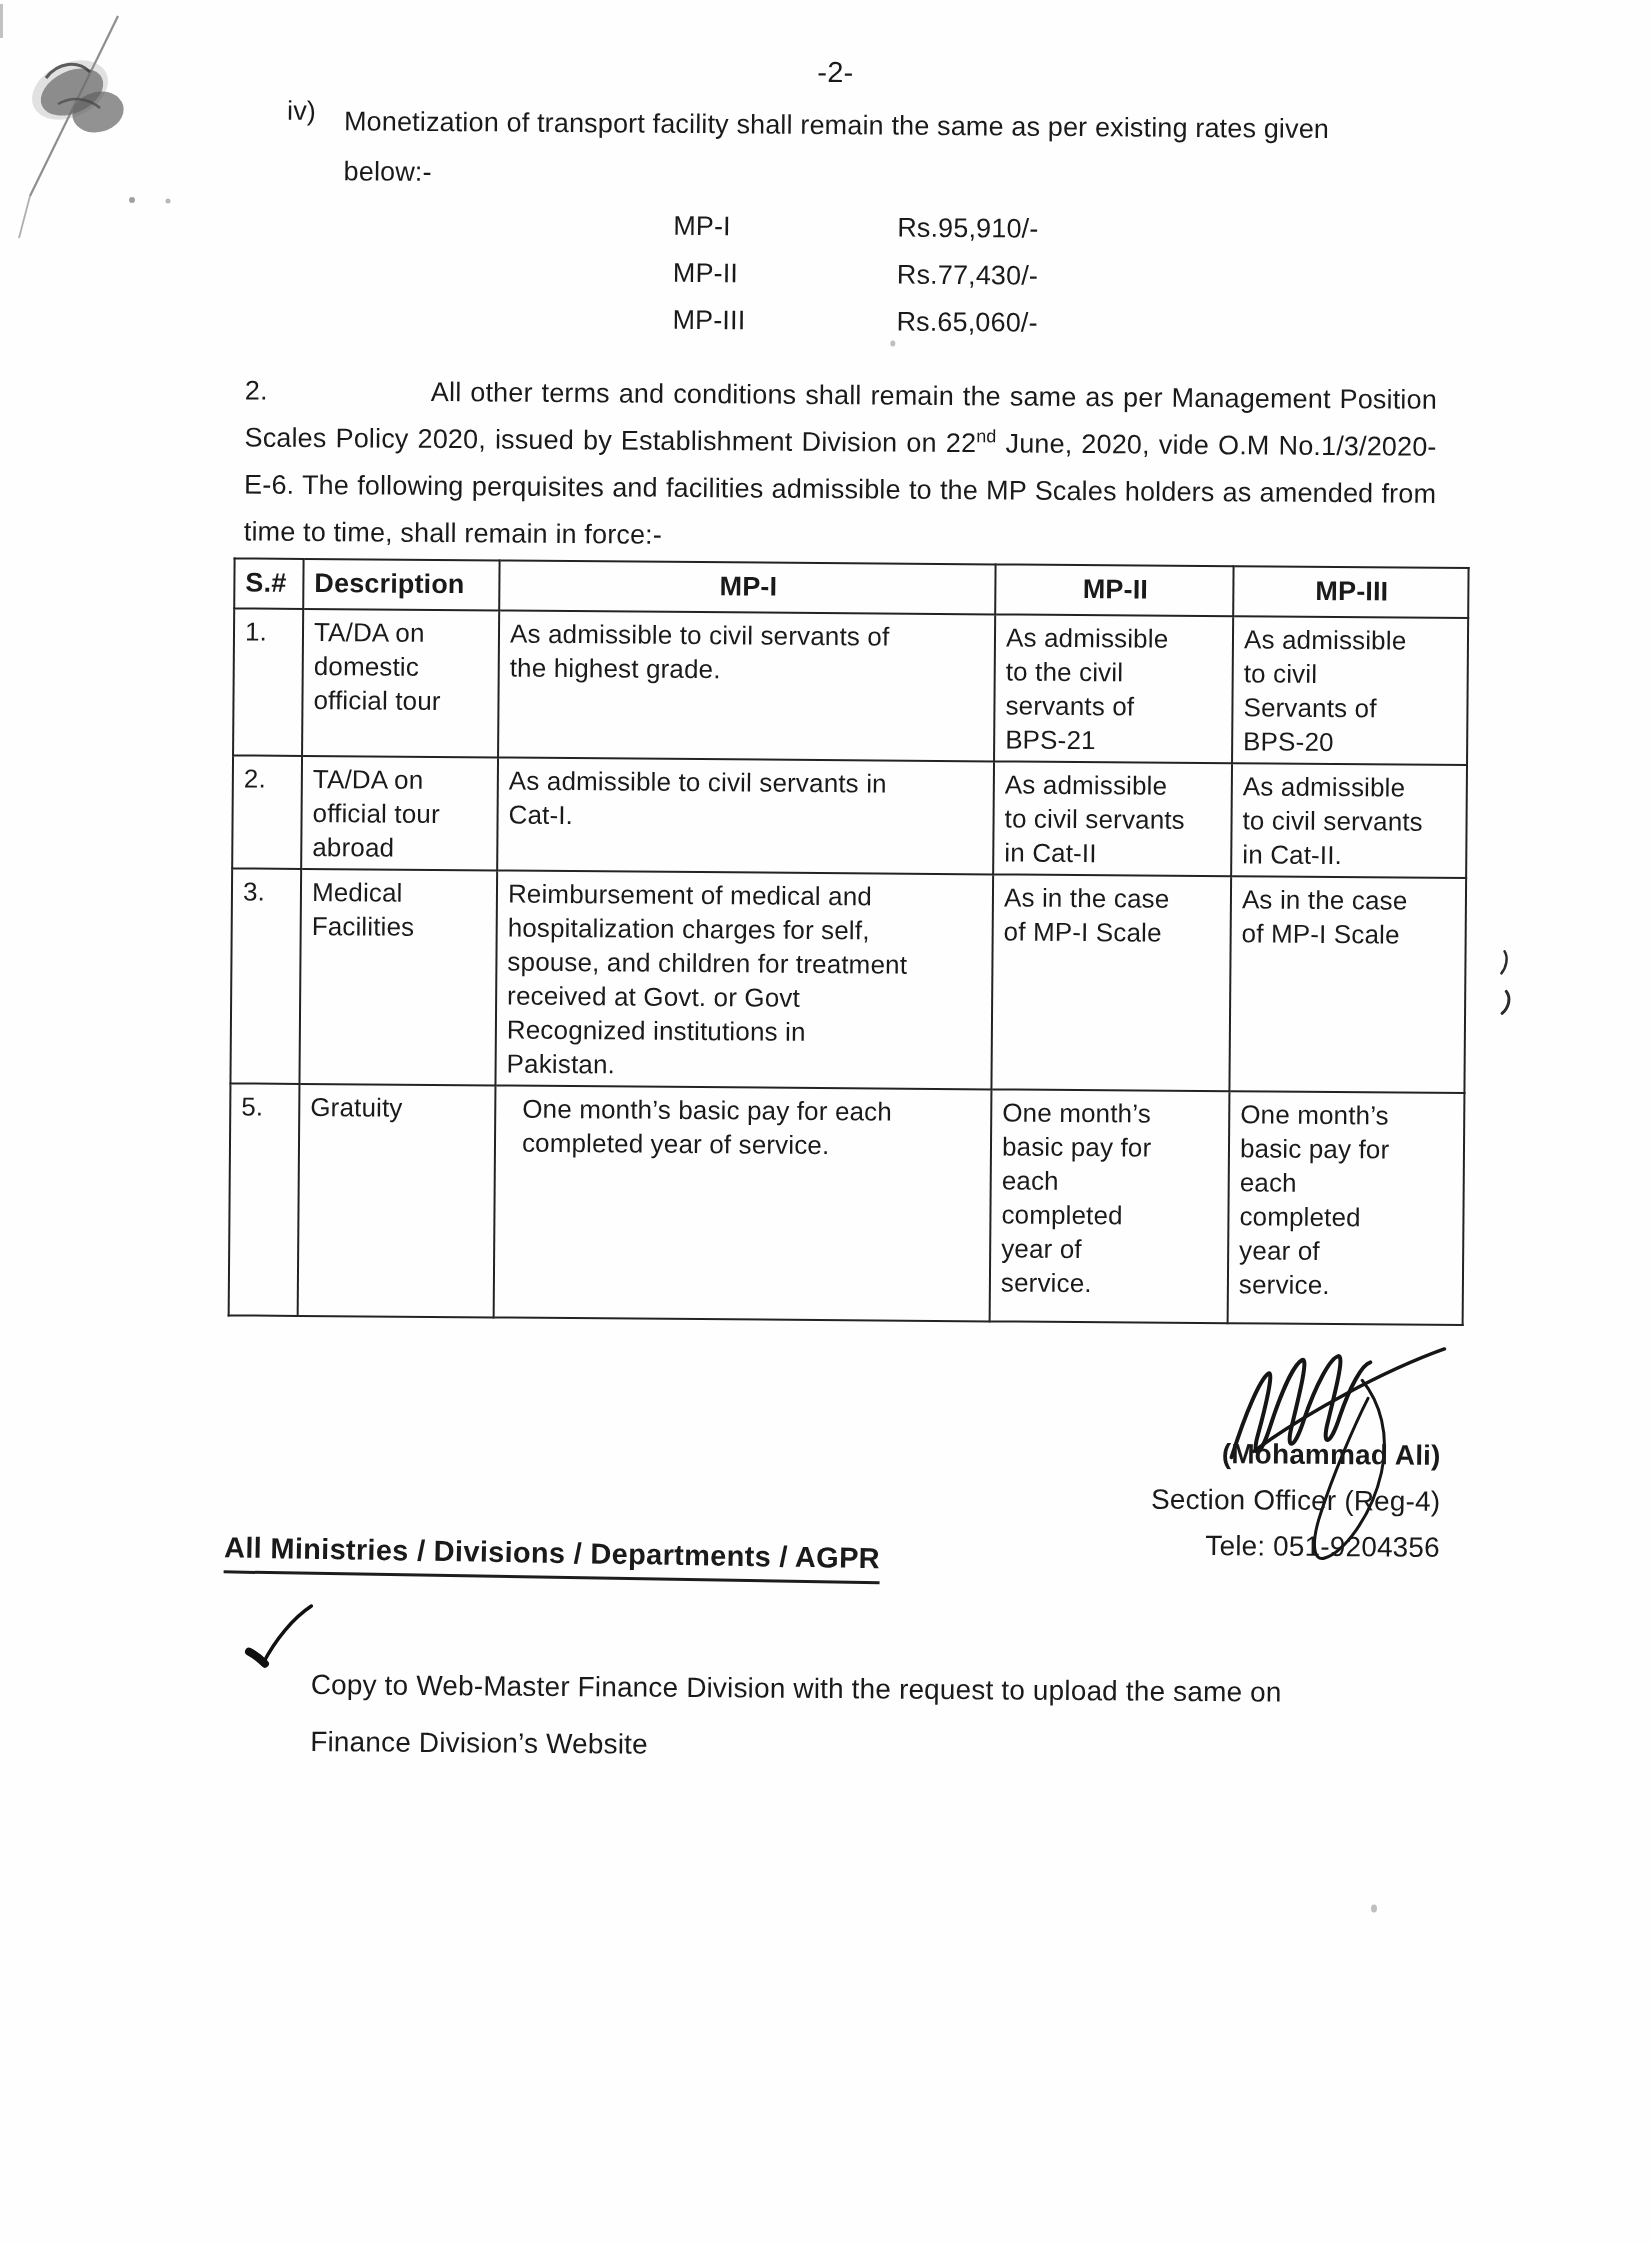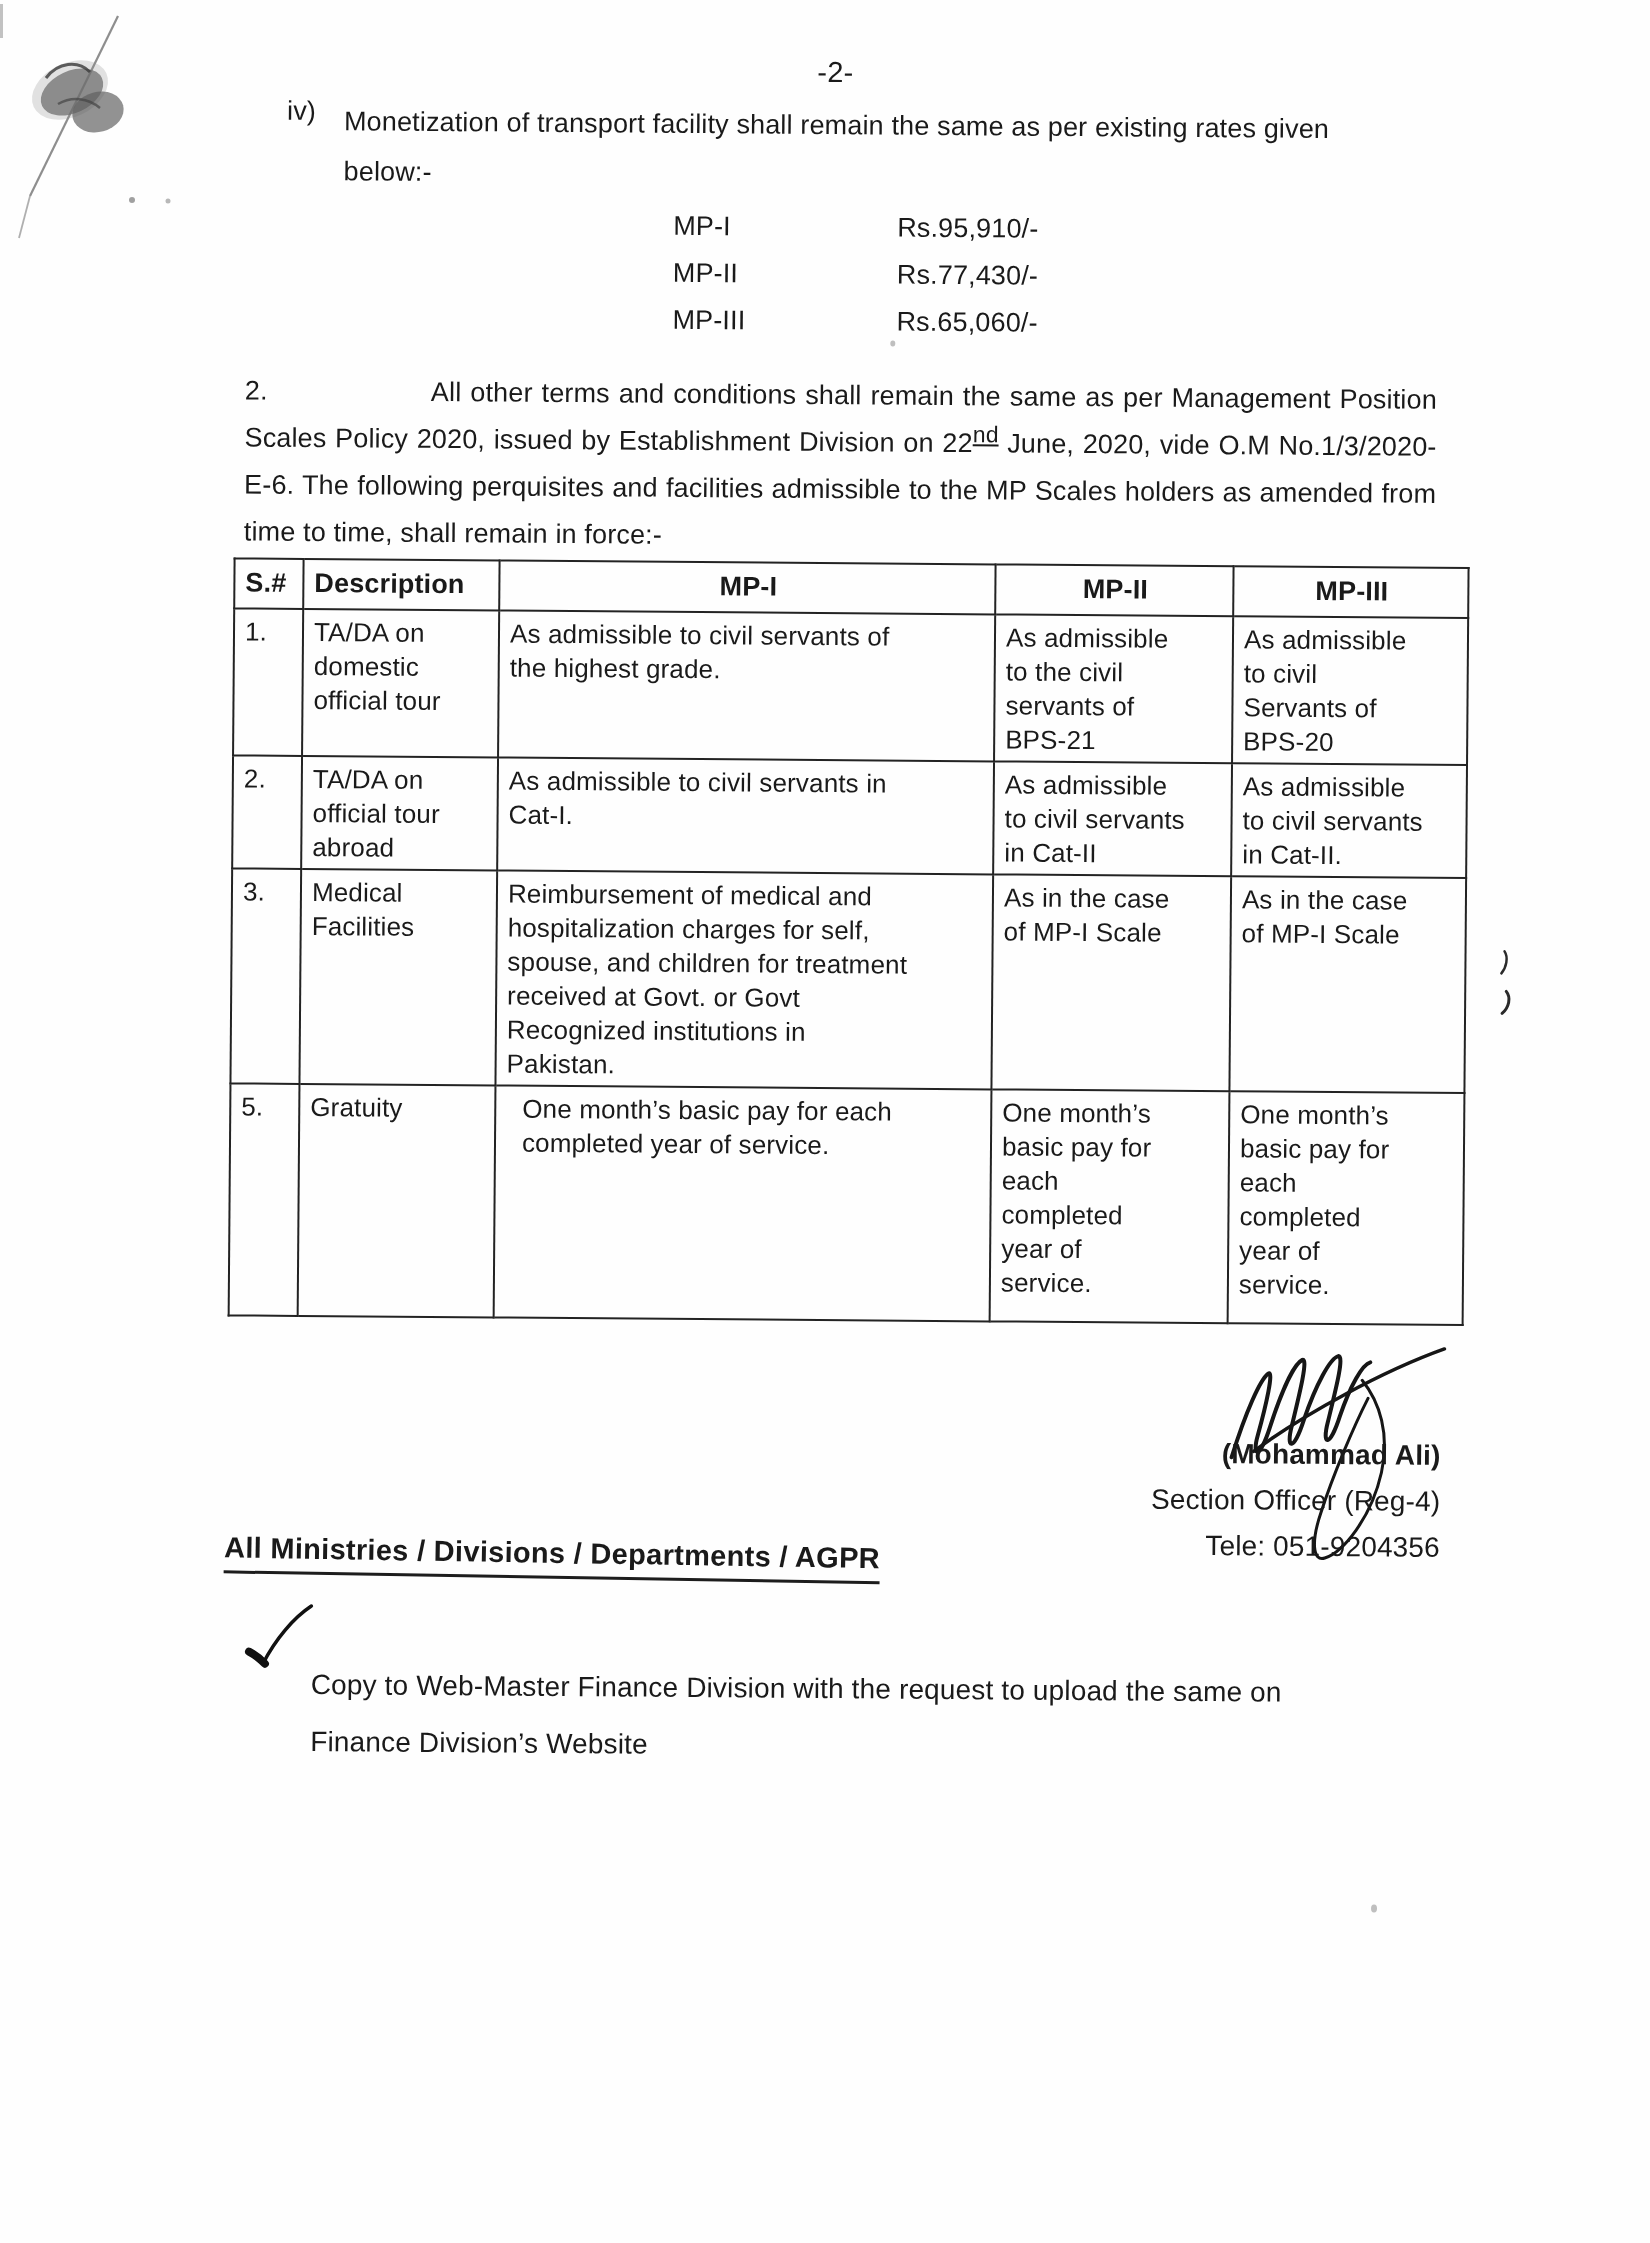--- a/index.html
+++ b/index.html
@@ -23,21 +23,21 @@
 
   
   .rates { left:675px; top:212px; font-size:27px; }
   .rate-row { height:47px; }
   .rate-scale { display:inline-block; width:224px; }
 
   
   .para2 { left:248px; top:372px; width:1192px; font-size:27px;
            line-height:47px; text-align:justify; }
   .para2-marker { display:inline-block; width:186px; }
-  .para2 sup { font-size:23px; line-height:0; vertical-align:super;text-decoration:underline; }
+  .para2 sup { font-size:18px; line-height:0; vertical-align:super; }
 
   
   table.mp-table { position:absolute; left:238px; top:562px; width:1234px;
     border-collapse:collapse; table-layout:fixed;
     font-size:26px; line-height:34px; }
   .mp-table th, .mp-table td {
     border:2.5px solid #232323; vertical-align:top;
     padding:5px 8px 4px 10px; white-space:pre-line; overflow:hidden; }
   .mp-table th { font-size:27px; padding-top:6px; padding-bottom:6px; }
   .th-left { text-align:left; }

